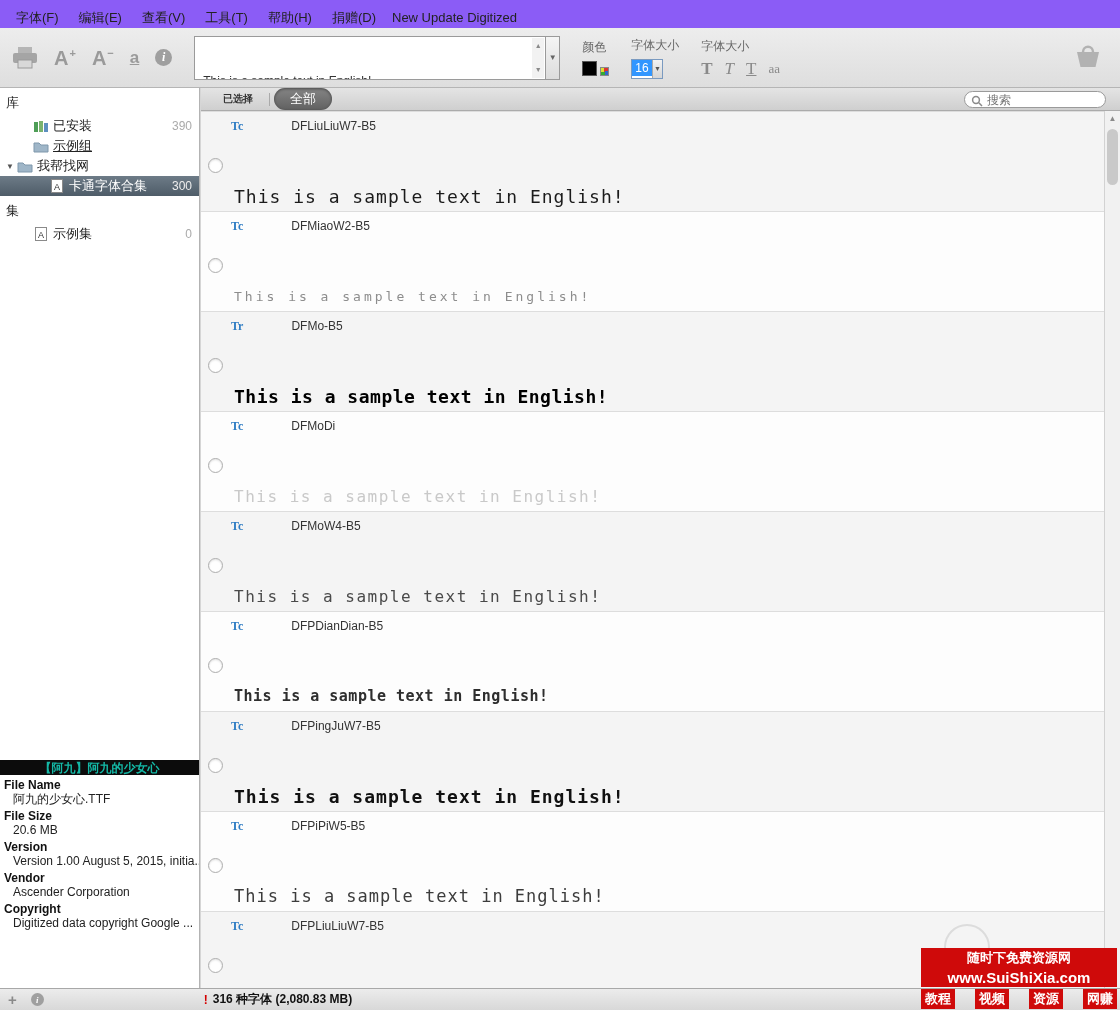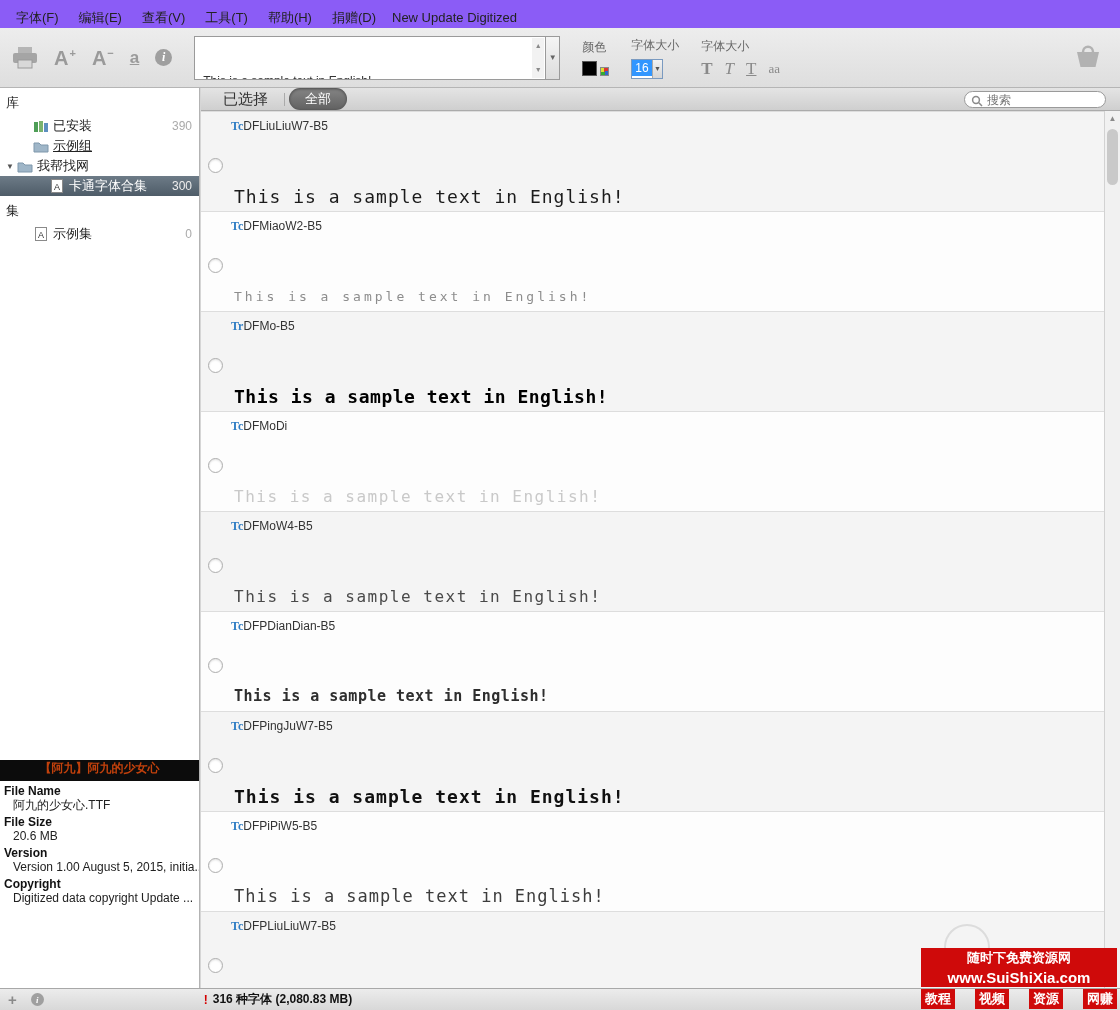--- a/index.html
+++ b/index.html
@@ -41,43 +41,43 @@
   .tree-header { padding:6px 6px 4px; color:#222; }
   .tree-item { height:20px; display:flex; align-items:center; cursor:pointer; position:relative; }
   .disclosure { width:12px; font-size:8px; color:#555; text-align:center; flex:none; }
   .tree-icon { width:18px; display:flex; justify-content:center; flex:none; }
   .tree-label { margin-left:3px; white-space:nowrap; overflow:hidden; }
   .tree-count { margin-left:auto; padding-right:7px; color:#aaa; font-size:12px; }
   .tree-item.selected { background:linear-gradient(#6d7b87,#4e5c68); color:#fff; }
   .tree-item.selected .tree-count { color:#eee; }
 
   .info-panel { position:absolute; left:0; right:0; bottom:0; height:228px; background:#fff; }
-  .info-title { height:21px; background:#0c0c0c; color:#c2410c; font-weight:bold; font-size:12px; text-align:center; line-height:17px; }
+  .info-title { height:15px; background:#0c0c0c; color:#14b8a6; font-weight:bold; font-size:12px; text-align:center; line-height:17px; }
   .info-field { margin-top:3px; }
   .info-label { font-weight:bold; font-size:12px; padding-left:4px; line-height:14px; color:#111; }
   .info-value { font-size:12px; padding-left:13px; line-height:14px; color:#222; white-space:nowrap; overflow:hidden; }
   .info-value.link { color:#2a56c6; text-decoration:underline; cursor:pointer; }
 
   
   .main { position:absolute; top:88px; left:201px; right:0; bottom:22px; }
   .tabbar { height:23px; background:linear-gradient(#e4e4e4,#cfcfcf); border-bottom:1px solid #ababab; display:flex; align-items:center; padding-left:10px; }
-  .tab-plain { font-size:15px; color:#333; padding:2px 12px; cursor:pointer; }
+  .tab-plain { font-size:10px; color:#333; padding:2px 12px; cursor:pointer;font-weight:bold; }
   .tab-sep { width:1px; height:13px; background:#aaa; margin:0 4px; }
   .tab-active { background:linear-gradient(#858585,#616161); color:#fff; border-radius:11px; padding:2px 16px; font-size:13px; box-shadow:inset 0 1px 3px rgba(0,0,0,.45); cursor:pointer; }
   .searchbox { margin-left:auto; margin-right:14px; width:142px; height:17px; background:#fff; border:1px solid #9a9a9a; border-radius:9px; display:flex; align-items:flex-end; padding:0 6px; gap:4px; }
   .searchbox input { border:none; outline:none; width:100%; font-size:12px; color:#333; background:transparent; }
   .searchbox input::placeholder { color:#777; }
 
   .font-list { position:absolute; top:23px; left:0; right:16px; bottom:0; background:#fbfbfb; overflow:hidden; }
   .font-row { height:100px; position:relative; border-top:1px solid #ddd; }
   .font-row.odd { background:#f4f4f4; }
   .font-row.even { background:#fdfdfd; }
   .row-header { padding:7px 0 0 30px; display:flex; align-items:baseline; gap:0; }
   .type-badge { font-family:"Liberation Serif",serif; color:#2e7cc3; font-size:12px; font-weight:bold; }
-  .font-name { font-size:12px; color:#333; }
+  .font-name { font-size:12px; color:#333;margin-left:48px; }
   .radio { position:absolute; left:7px; top:46px; width:15px; height:15px; border-radius:50%; border:1px solid #adadad; background:#fff; box-shadow:inset 0 1px 2px rgba(0,0,0,.12); cursor:pointer; }
   .sample { margin:10px 0 0 33px; font-family:"DejaVu Sans Mono",monospace; line-height:21px; white-space:pre; }
 
   .scrollbar { position:absolute; top:23px; right:0; width:16px; bottom:0; background:#f1f1f1; border-left:1px solid #d2d2d2; }
   .scroll-arrow { height:15px; color:#8a8a8a; font-size:8px; display:flex; align-items:center; justify-content:center; cursor:pointer; }
   .scroll-thumb { position:absolute; top:18px; left:2px; right:2px; height:56px; background:#c9c9c9; border-radius:6px; cursor:grab; }
 
   
   .statusbar { position:absolute; bottom:0; left:0; right:0; height:22px; background:linear-gradient(#ececec,#d8d8d8); border-top:1px solid #a8a8a8; display:flex; align-items:center; font-size:12px; }
   .status-plus { color:#8a8a8a; font-size:15px; font-weight:bold; margin-left:8px; cursor:pointer; }
@@ -239,22 +239,26 @@
   </div>
           <div class="info-field">
     <div class="info-label">File Size</div>
     <div class="info-value">20.6 MB</div>
   </div>
           <div class="info-field">
     <div class="info-label">Version</div>
     <div class="info-value">Version 1.00 August 5, 2015, initia...</div>
   </div>
           <div class="info-field">
+    <div class="info-label">Vendor</div>
+    <div class="info-value">Ascender Corporation</div>
+  </div>
+          <div class="info-field">
     <div class="info-label">Copyright</div>
-    <div class="info-value">Digitized data copyright Update ...</div>
+    <div class="info-value">Digitized data copyright Google ...</div>
   </div>
         </div>
     </div>
   </div>
 
   <div class="main">
     <div class="tabbar">
       <span class="tab-plain">已选择</span>
       <span class="tab-sep"></span>
       <span class="tab-active">全部</span>

